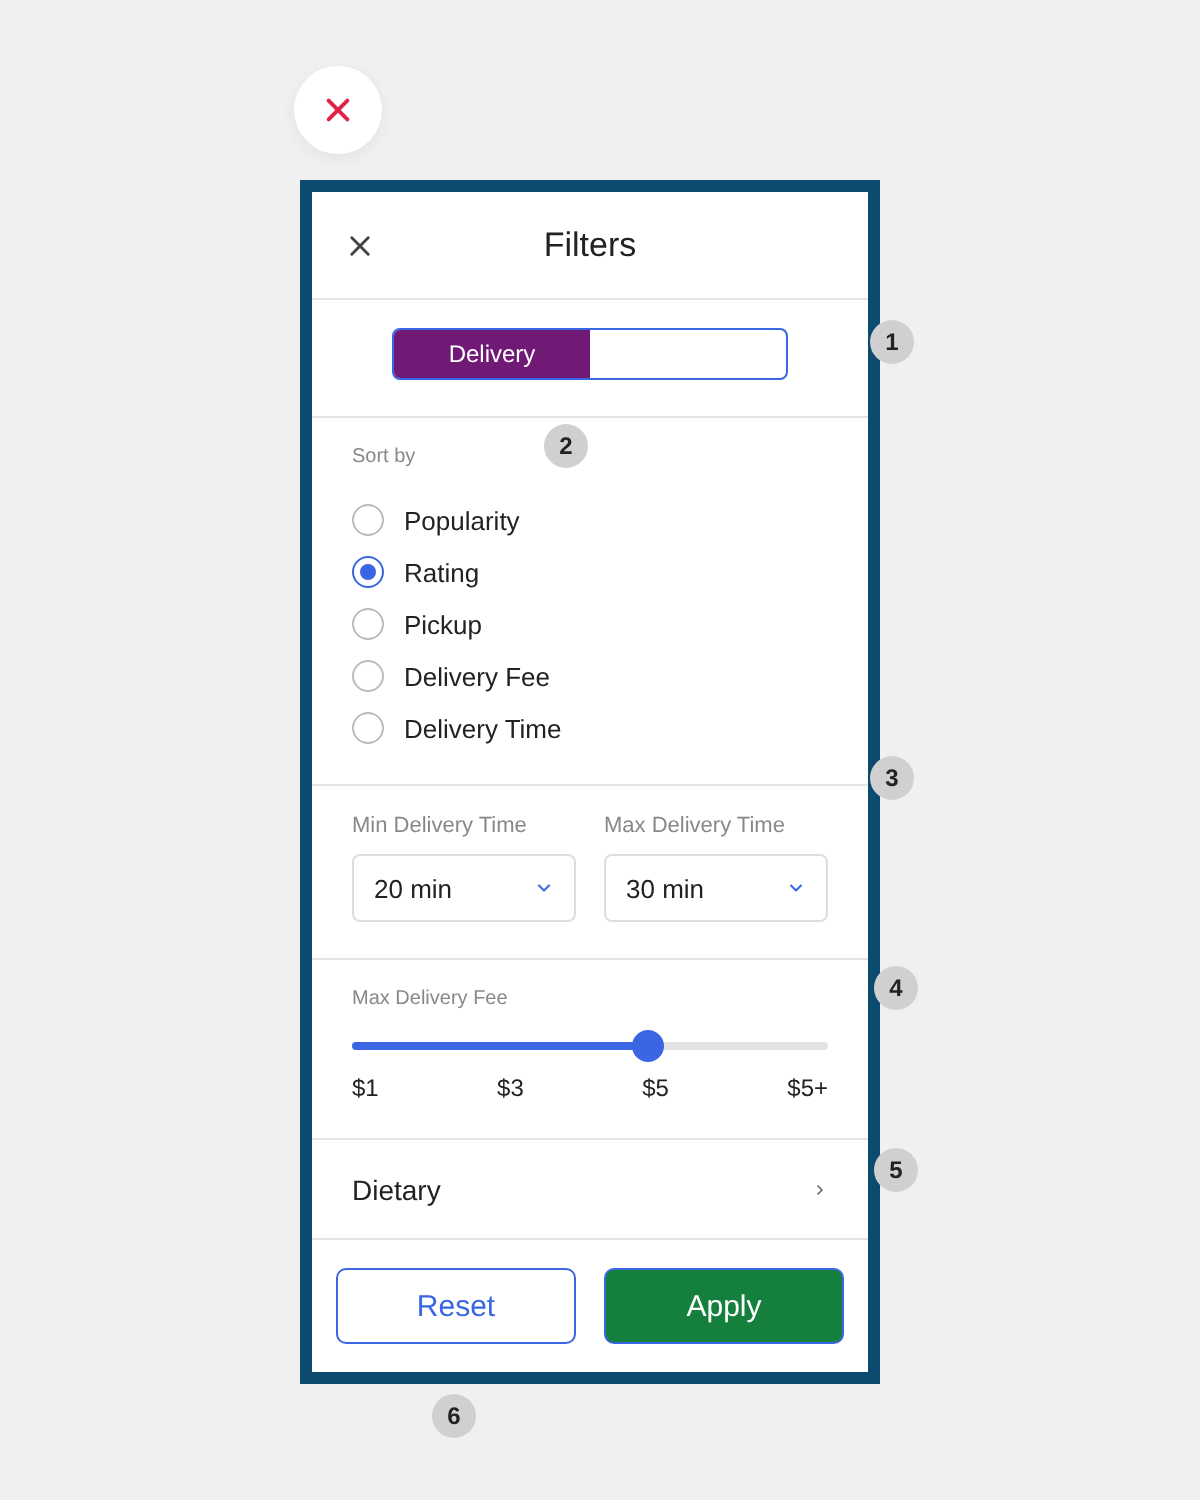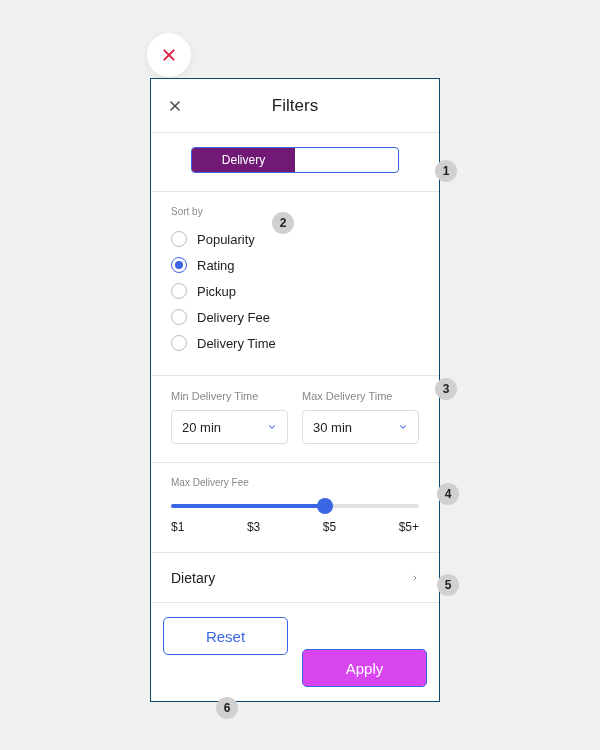--- a/index.html
+++ b/index.html
@@ -25,24 +25,24 @@
       display: flex;
       align-items: center;
       justify-content: center;
       box-shadow: 0 2px 8px rgba(0,0,0,0.06);
       cursor: pointer;
     }
     .fab-close svg { width: 16px; height: 16px; }
     .card {
       position: absolute;
       left: 150px;
-      top: 78px;
+      top: 90px;
       width: 290px;
       background: #fff;
-      border: 1px solid #0c4a6e;
+      border: 6px solid #0c4a6e;
     }
     .header {
       height: 54px;
       display: flex;
       align-items: center;
       border-bottom: 1px solid #e5e5e5;
       padding: 0 14px;
       position: relative;
     }
     .header-close {
@@ -95,21 +95,21 @@
       border-bottom: 1px solid #e5e5e5;
       padding: 14px 20px 18px 20px;
     }
     .sec-label {
       font-size: 10px;
       color: #888;
       margin-bottom: 10px;
     }
     .radio-row {
       display: flex;
-      align-items: center;
+      align-items: flex-end;
       height: 24px;
       margin-bottom: 2px;
       cursor: pointer;
     }
     .radio-outer {
       width: 16px;
       height: 16px;
       border: 1.5px solid #bcbcbc;
       border-radius: 50%;
       display: flex;
@@ -220,25 +220,24 @@
       justify-content: center;
       font-size: 15px;
       cursor: pointer;
     }
     .btn-reset {
       background: #fff;
       border: 1.5px solid #3a66e3;
       color: #3a66e3;
     }
     .btn-apply {
-      background: #d946ef;
+      background: #15803d;
       border: 1.5px solid #3a66e3;
       color: #fff;
       font-weight: 500;
-      margin-top: 32px;
     }
     .anno {
       position: absolute;
       width: 22px;
       height: 22px;
       background: #d0d0d0;
       border-radius: 50%;
       display: flex;
       align-items: center;
       justify-content: center;

